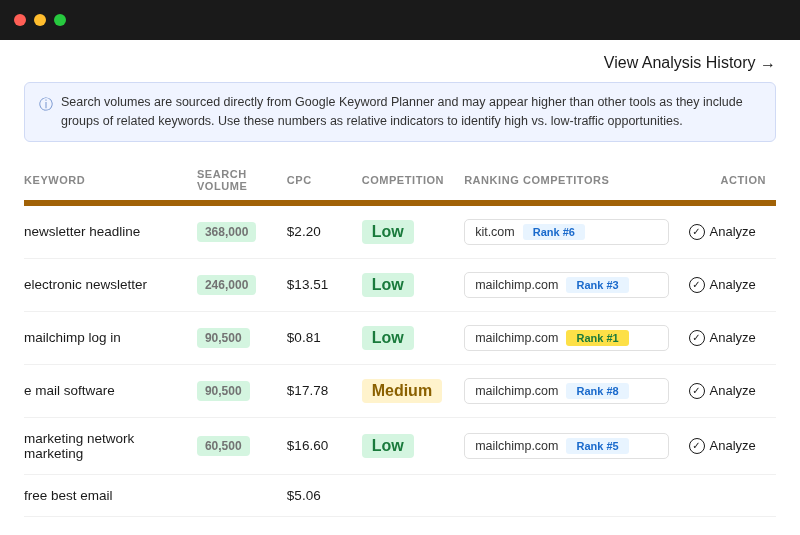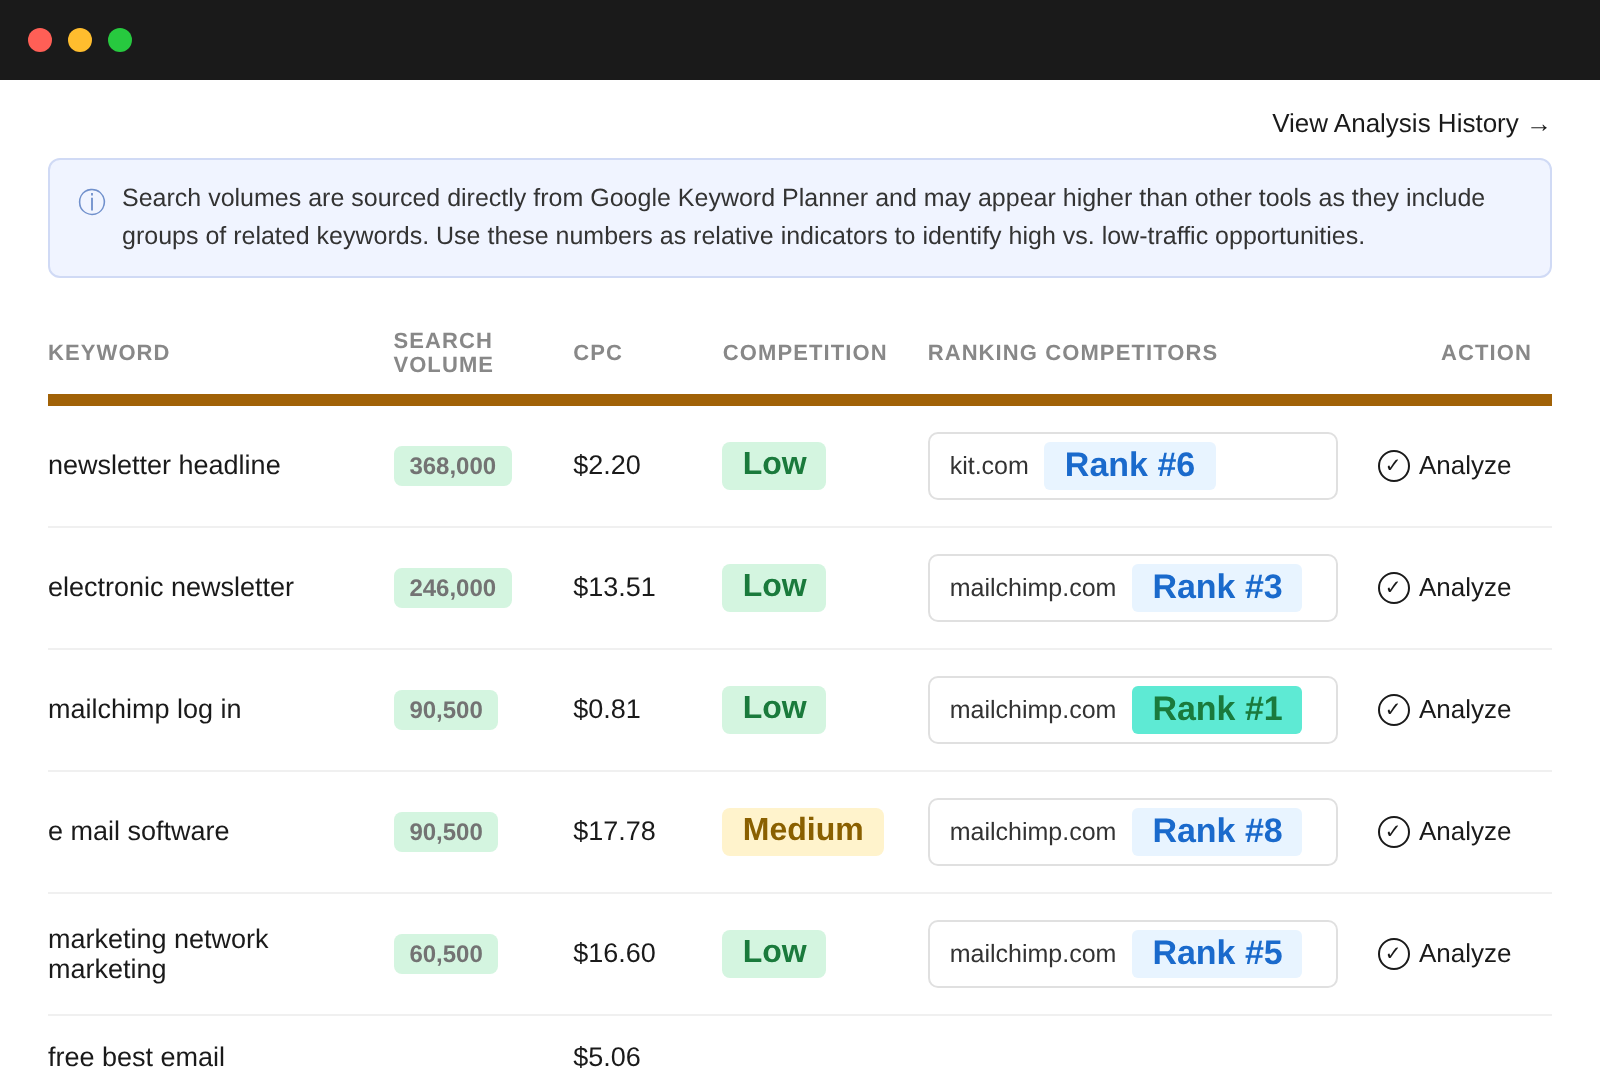--- a/index.html
+++ b/index.html
@@ -35,21 +35,21 @@
     }
 
     .top-bar {
       display: flex;
       justify-content: flex-end;
       padding: 14px 0 10px;
     }
 
     .view-history-link {
       color: #1a1a1a;
-      font-size: 13px;
+      font-size: 16px;
       text-decoration: none;
       display: flex;
       align-items: center;
       gap: 4px;
       cursor: pointer;
     }
 
     .info-banner {
       background: #f0f4ff;
       border: 1px solid #d0daf5;
@@ -140,28 +140,28 @@
       font-size: 12.5px;
       color: #333;
       display: flex;
       align-items: center;
       gap: 8px;
     }
 
     .rank-badge {
       background: #e8f4ff;
       color: #1a6acc;
-      font-size: 17px;
+      font-size: 11px;
       font-weight: 600;
       padding: 2px 10px;
       border-radius: 3px;
     }
 
     .rank-badge.rank-1 {
-      background: #5eead4;
+      background: #fde047;
       color: #1a7a3c;
     }
 
     .analyze-btn {
       display: flex;
       align-items: center;
       gap: 5px;
       color: #1a1a1a;
       font-size: 13px;
       font-weight: 500;

